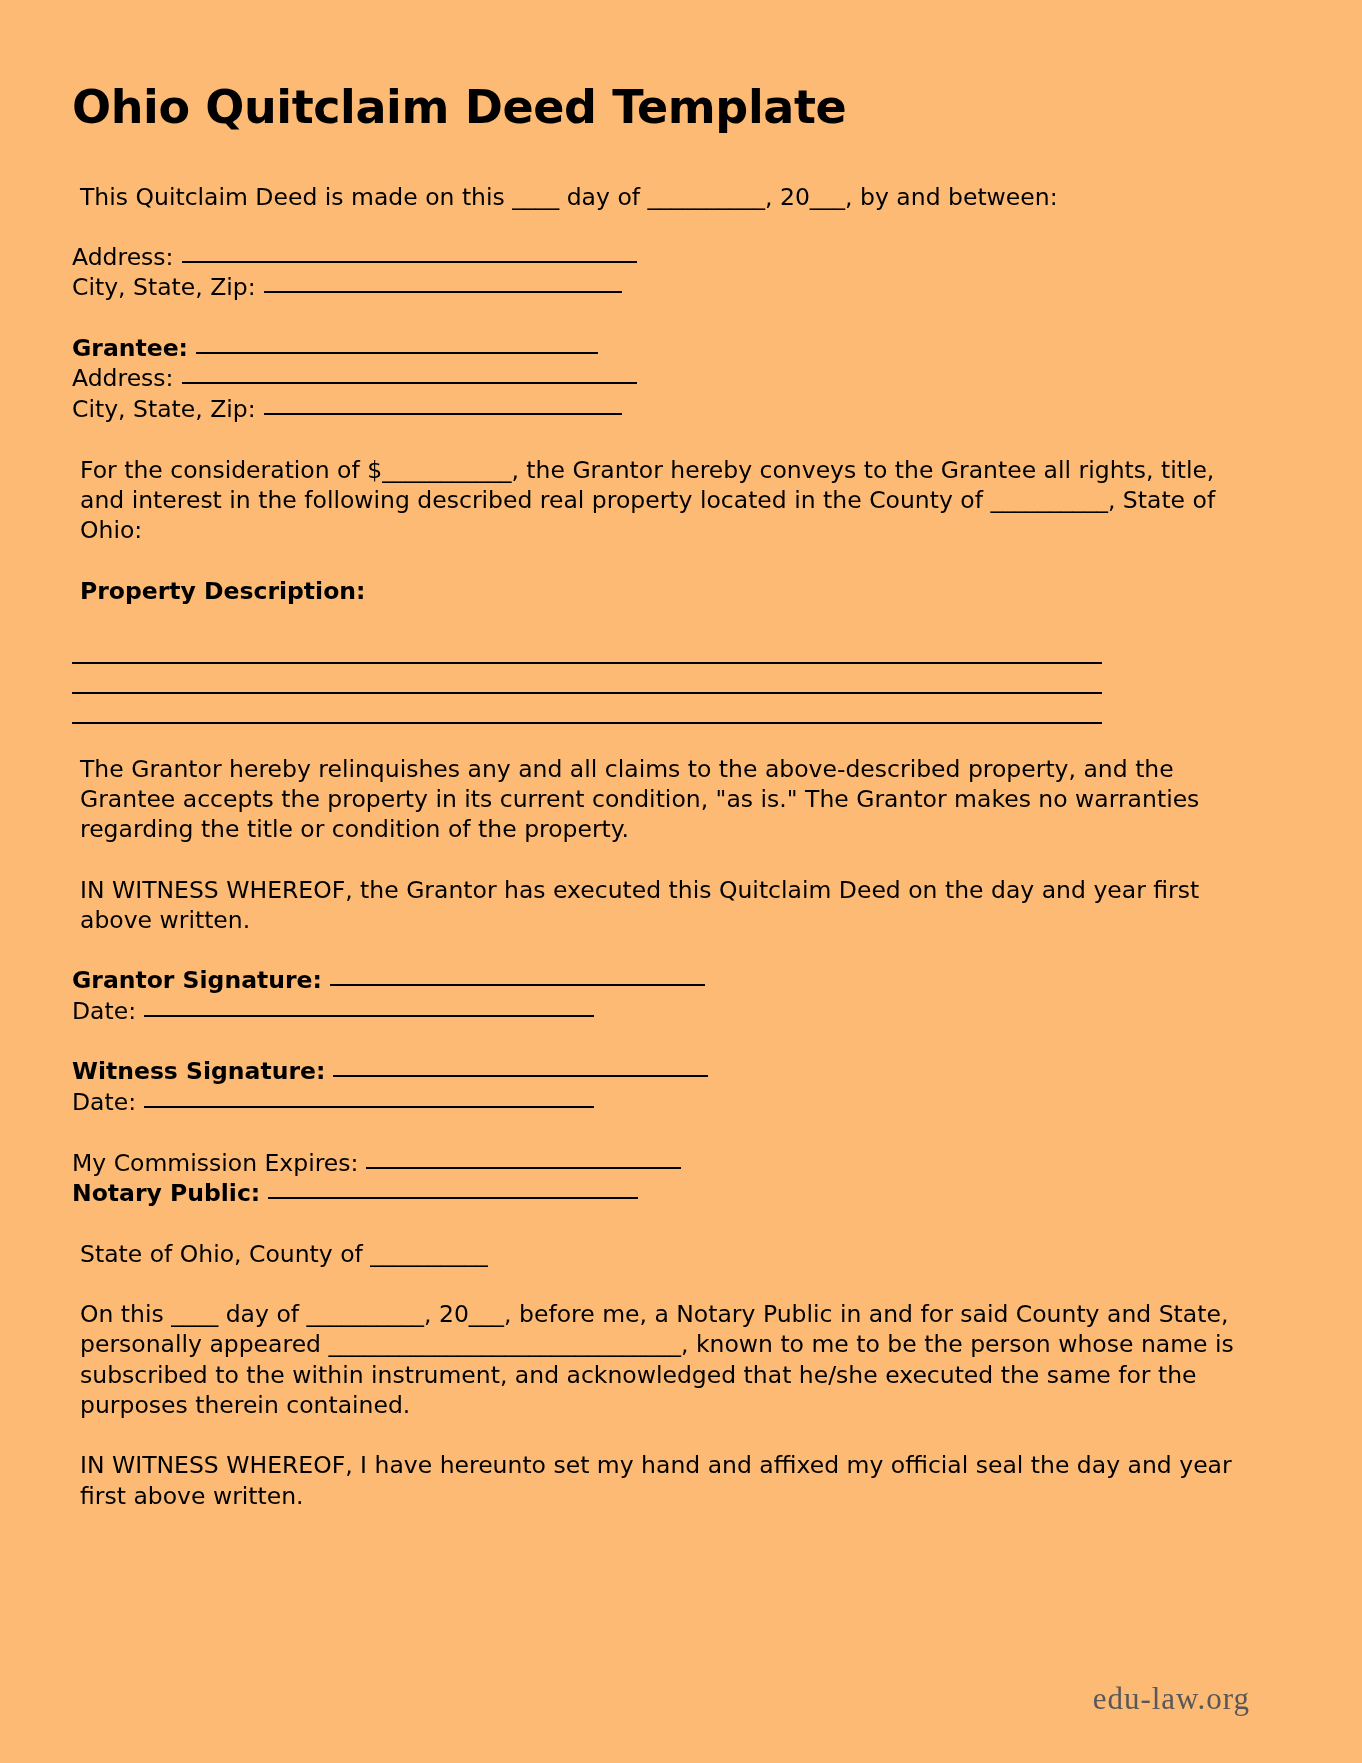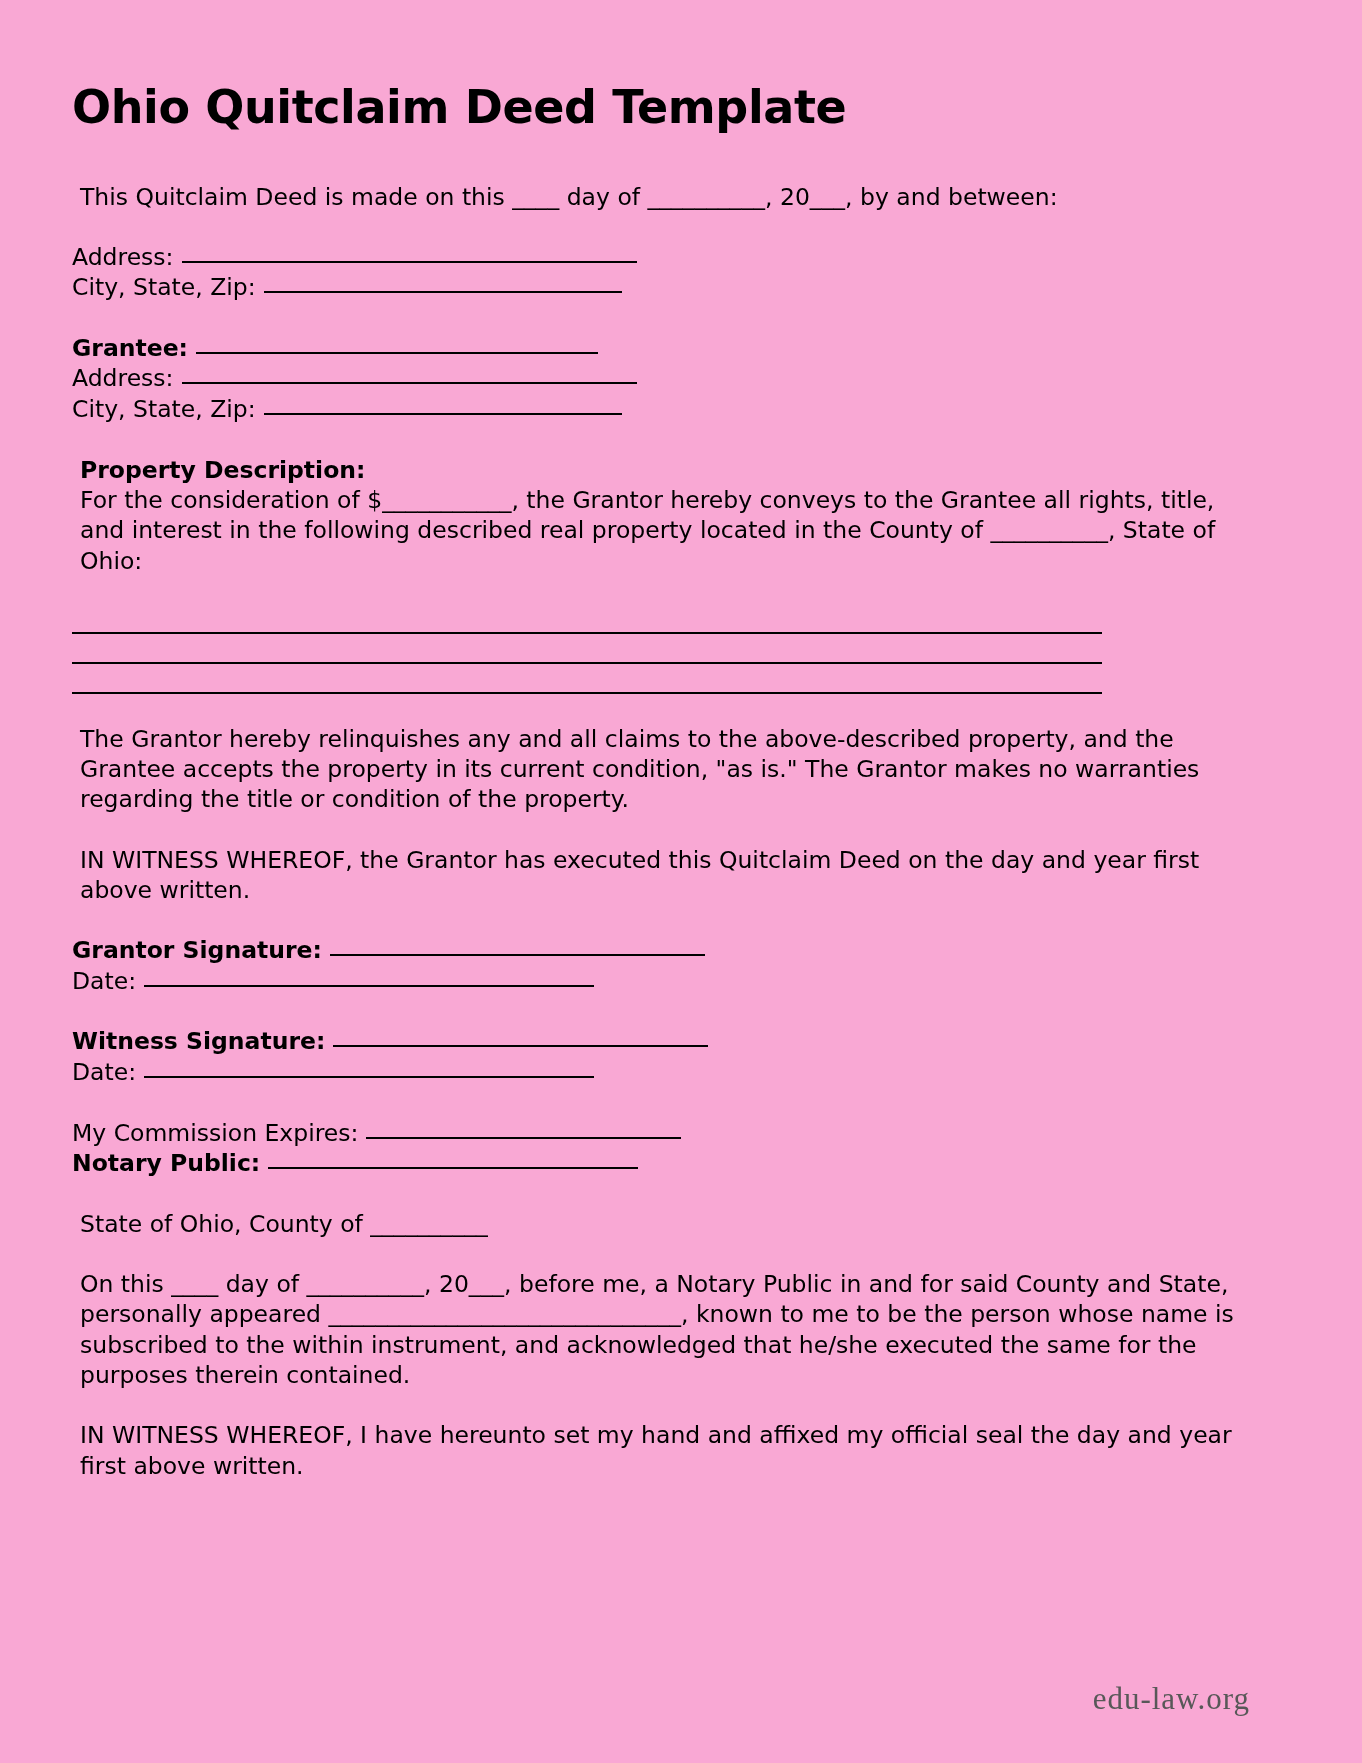--- a/index.html
+++ b/index.html
@@ -13,21 +13,21 @@
     font-family: "DejaVu Sans", sans-serif;
     color: #000000;
     position: relative;
     overflow: hidden;
   }
   .page {
     position: absolute;
     left: 0; top: 0;
     width: 1362px;
     height: 1763px;
-    background: #f9a8d4;
+    background: #fdba74;
     box-sizing: border-box;
     padding: 72px 118px 0 72px;
   }
   .doc-title {
     font-size: 46px;
     font-weight: bold;
     letter-spacing: -0.4px;
     line-height: 1.12;
     margin: 0 0 48px 0;
     padding-top: 10px;
@@ -107,23 +107,23 @@
       <span class="lbl-b">Grantee:</span><span class="gapsm"></span><span class="rule r-grantor"></span>
     </div>
     <div class="fl">
       <span>Address:</span><span class="gapsm"></span><span class="rule r-address"></span>
     </div>
     <div class="fl">
       <span>City, State, Zip:</span><span class="gapsm"></span><span class="rule r-citystz"></span>
     </div>
   </div>
 
+  <p class="para">For the consideration of $___________, the Grantor hereby conveys to the Grantee all rights, title, and interest in the following described real property located in the County of __________, State of Ohio:</p>
+
   <p class="para" style="font-weight:bold;margin-bottom:0;">Property Description:</p>
-
-  <p class="para">For the consideration of $___________, the Grantor hereby conveys to the Grantee all rights, title, and interest in the following described real property located in the County of __________, State of Ohio:</p>
 
   <div class="desc-lines">
     <div class="dline"></div>
     <div class="dline"></div>
     <div class="dline"></div>
   </div>
 
 
   <p class="para">The Grantor hereby relinquishes any and all claims to the above-described property, and the Grantee accepts the property in its current condition, "as is." The Grantor makes no warranties regarding the title or condition of the property.</p>
 

